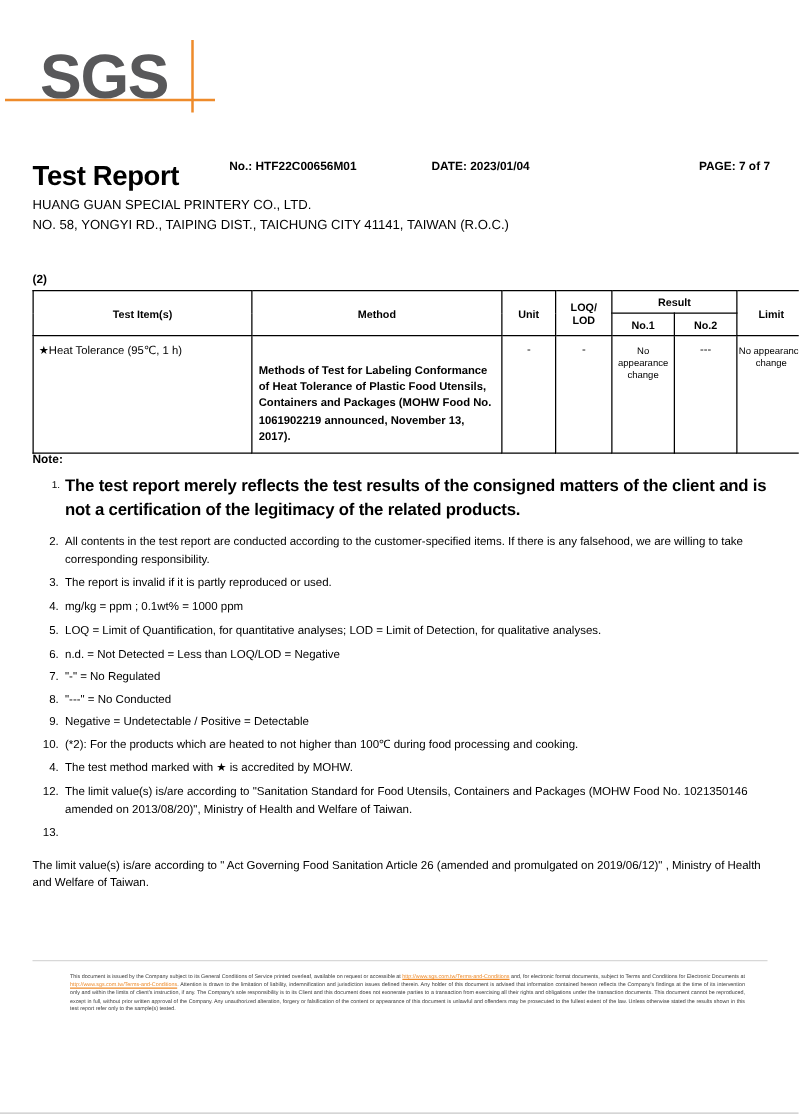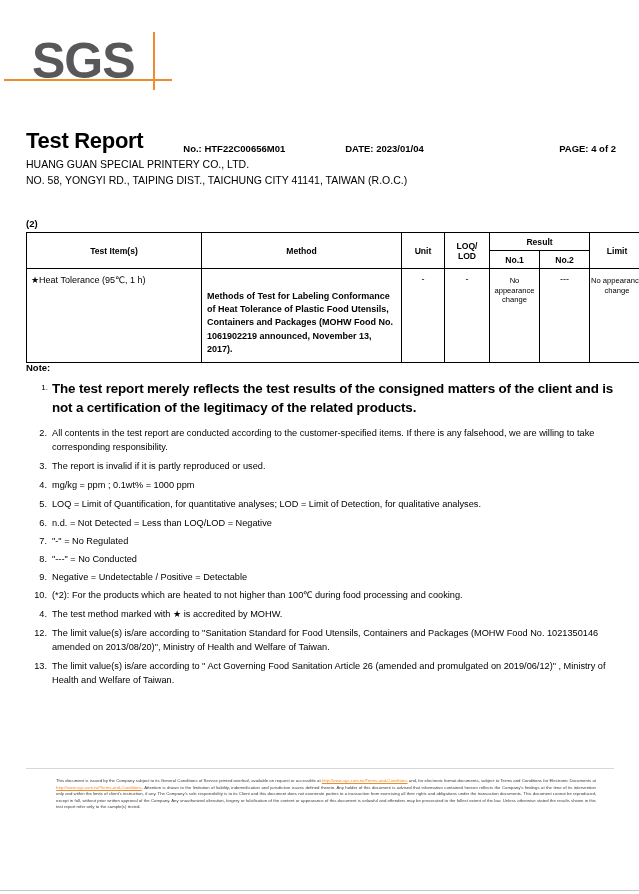--- a/index.html
+++ b/index.html
@@ -54,21 +54,21 @@
 
   
   .report-head {
     position: absolute;
     left: 26px;
     top: 128px;
     width: 590px;
   }
   .head-row1 {
     display: flex;
-    align-items: flex-end;
+    align-items: flex-start;
   }
   .report-title {
     font-size: 22px;
     font-weight: bold;
     letter-spacing: -0.3px;
     white-space: nowrap;
   }
   .report-no {
     font-size: 9.5px;
     font-weight: bold;
@@ -197,21 +197,21 @@
     line-height: 18px;
     padding-right: 4px;
   }
   .note-row.bold .note-txt {
     font-size: 13.4px;
     font-weight: bold;
     line-height: 19px;
     letter-spacing: -0.15px;
   }
   .note-row.bold { margin-bottom: 9px; }
-  .note-row.gap { margin-bottom: 8px; }
+  .note-row.gap { margin-bottom: 8px; flex-direction: column; }
   .note-row.tight { margin-bottom: 4px; }
 
   
   .footer {
     position: absolute;
     left: 0;
     top: 768px;
     width: 639px;
     height: 126px;
   }
@@ -259,21 +259,21 @@
   <div class="logo-hline"></div>
   <div class="logo-text">SGS</div>
   <div class="logo-vline"></div>
 </div>
 
 <div class="report-head">
   <div class="head-row1">
     <div class="report-title">Test Report</div>
     <div class="report-no">No.: HTF22C00656M01</div>
     <div class="report-date">DATE: 2023/01/04</div>
-    <div class="report-page">PAGE: 4 of 2</div>
+    <div class="report-page">PAGE: 7 of 7</div>
   </div>
   <div class="client-name">HUANG GUAN SPECIAL PRINTERY CO., LTD.</div>
   <div class="client-addr">NO. 58, YONGYI RD., TAIPING DIST., TAICHUNG CITY 41141, TAIWAN (R.O.C.)</div>
 </div>
 
 <div class="section-label">(2)</div>
 
 <table class="result-table">
   <colgroup>
     <col class="col-item">

